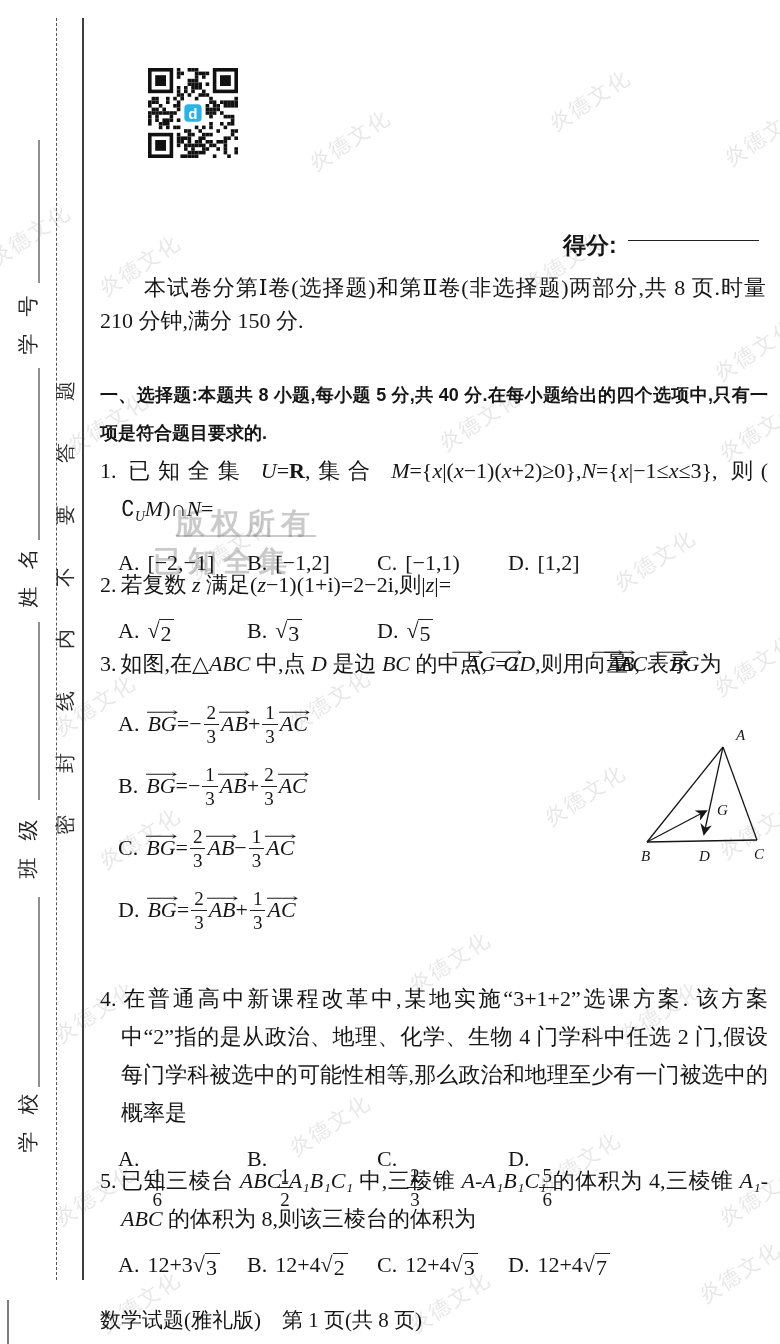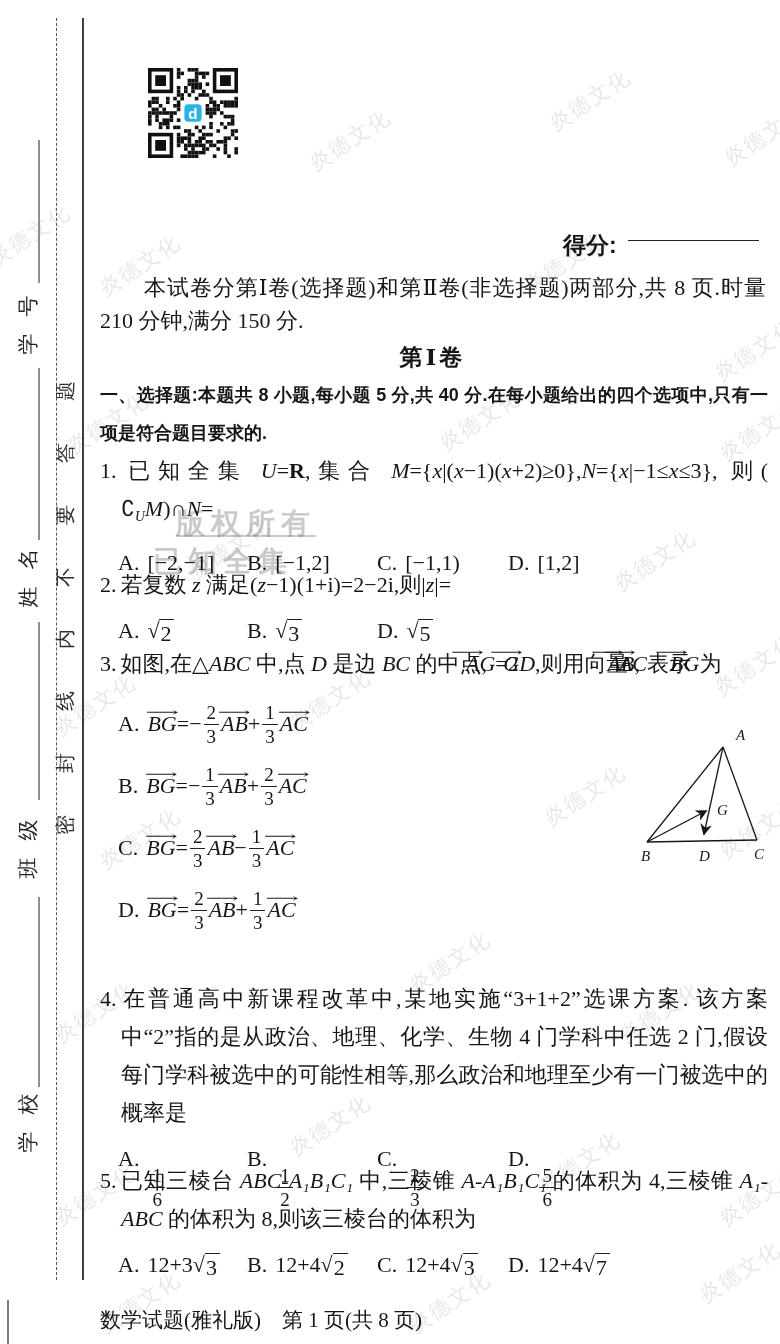--- a/index.html
+++ b/index.html
@@ -322,21 +322,20 @@
       <rect x="18" y="24" width="1" height="1" fill="#111"></rect>
       <rect x="22" y="24" width="1" height="1" fill="#111"></rect>
       <rect x="9.6" y="9.6" width="5.8" height="5.8" fill="#fff" rx="1.2"></rect>
       <rect x="10.1" y="10.1" width="4.8" height="4.8" fill="#2bb3e6" rx="1.1"></rect>
       <text x="11.15" y="14.15" fill="#fff" style="font:bold 4.2px &quot;Liberation Sans&quot;,sans-serif;">d</text>
     </svg>
   <div class="score-label">得分:</div>
   <div class="score-line"></div>
 
   <div class="intro">本试卷分第Ⅰ卷(选择题)和第Ⅱ卷(非选择题)两部分,共 8 页.时量 210 分钟,满分 150 分.</div>
-  <div class="sec-title">第Ⅰ卷</div>
   <div class="instructions">一、选择题:本题共 8 小题,每小题 5 分,共 40 分.在每小题给出的四个选项中,只有一项是符合题目要求的.</div>
 
   <div id="questions">
       <div class="q" style="top: 452px;">
         <div class="q-body"><span class="q-num">1.</span><span class="t">已知全集 </span><span class="it">U</span><span class="t">=</span><span class="bd">R</span><span class="t">,集合 </span><span class="it">M</span><span class="t">={</span><span class="it">x</span><span class="t">|(</span><span class="it">x</span><span class="t">−1)(</span><span class="it">x</span><span class="t">+2)≥0},</span><span class="it">N</span><span class="t">={</span><span class="it">x</span><span class="t">|−1≤</span><span class="it">x</span><span class="t">≤3}, 则( ∁</span><sub class="it">U</sub><span class="it">M</span><span class="t">)∩</span><span class="it">N</span><span class="t">=</span></div>
         <div class="opts-row">
           <div class="opt"><span class="opt-label">A.</span><span class="t">[−2,−1]</span></div>
           <div class="opt"><span class="opt-label">B.</span><span class="t">[−1,2]</span></div>
           <div class="opt"><span class="opt-label">C.</span><span class="t">[−1,1)</span></div>
           <div class="opt"><span class="opt-label">D.</span><span class="t">[1,2]</span></div>

